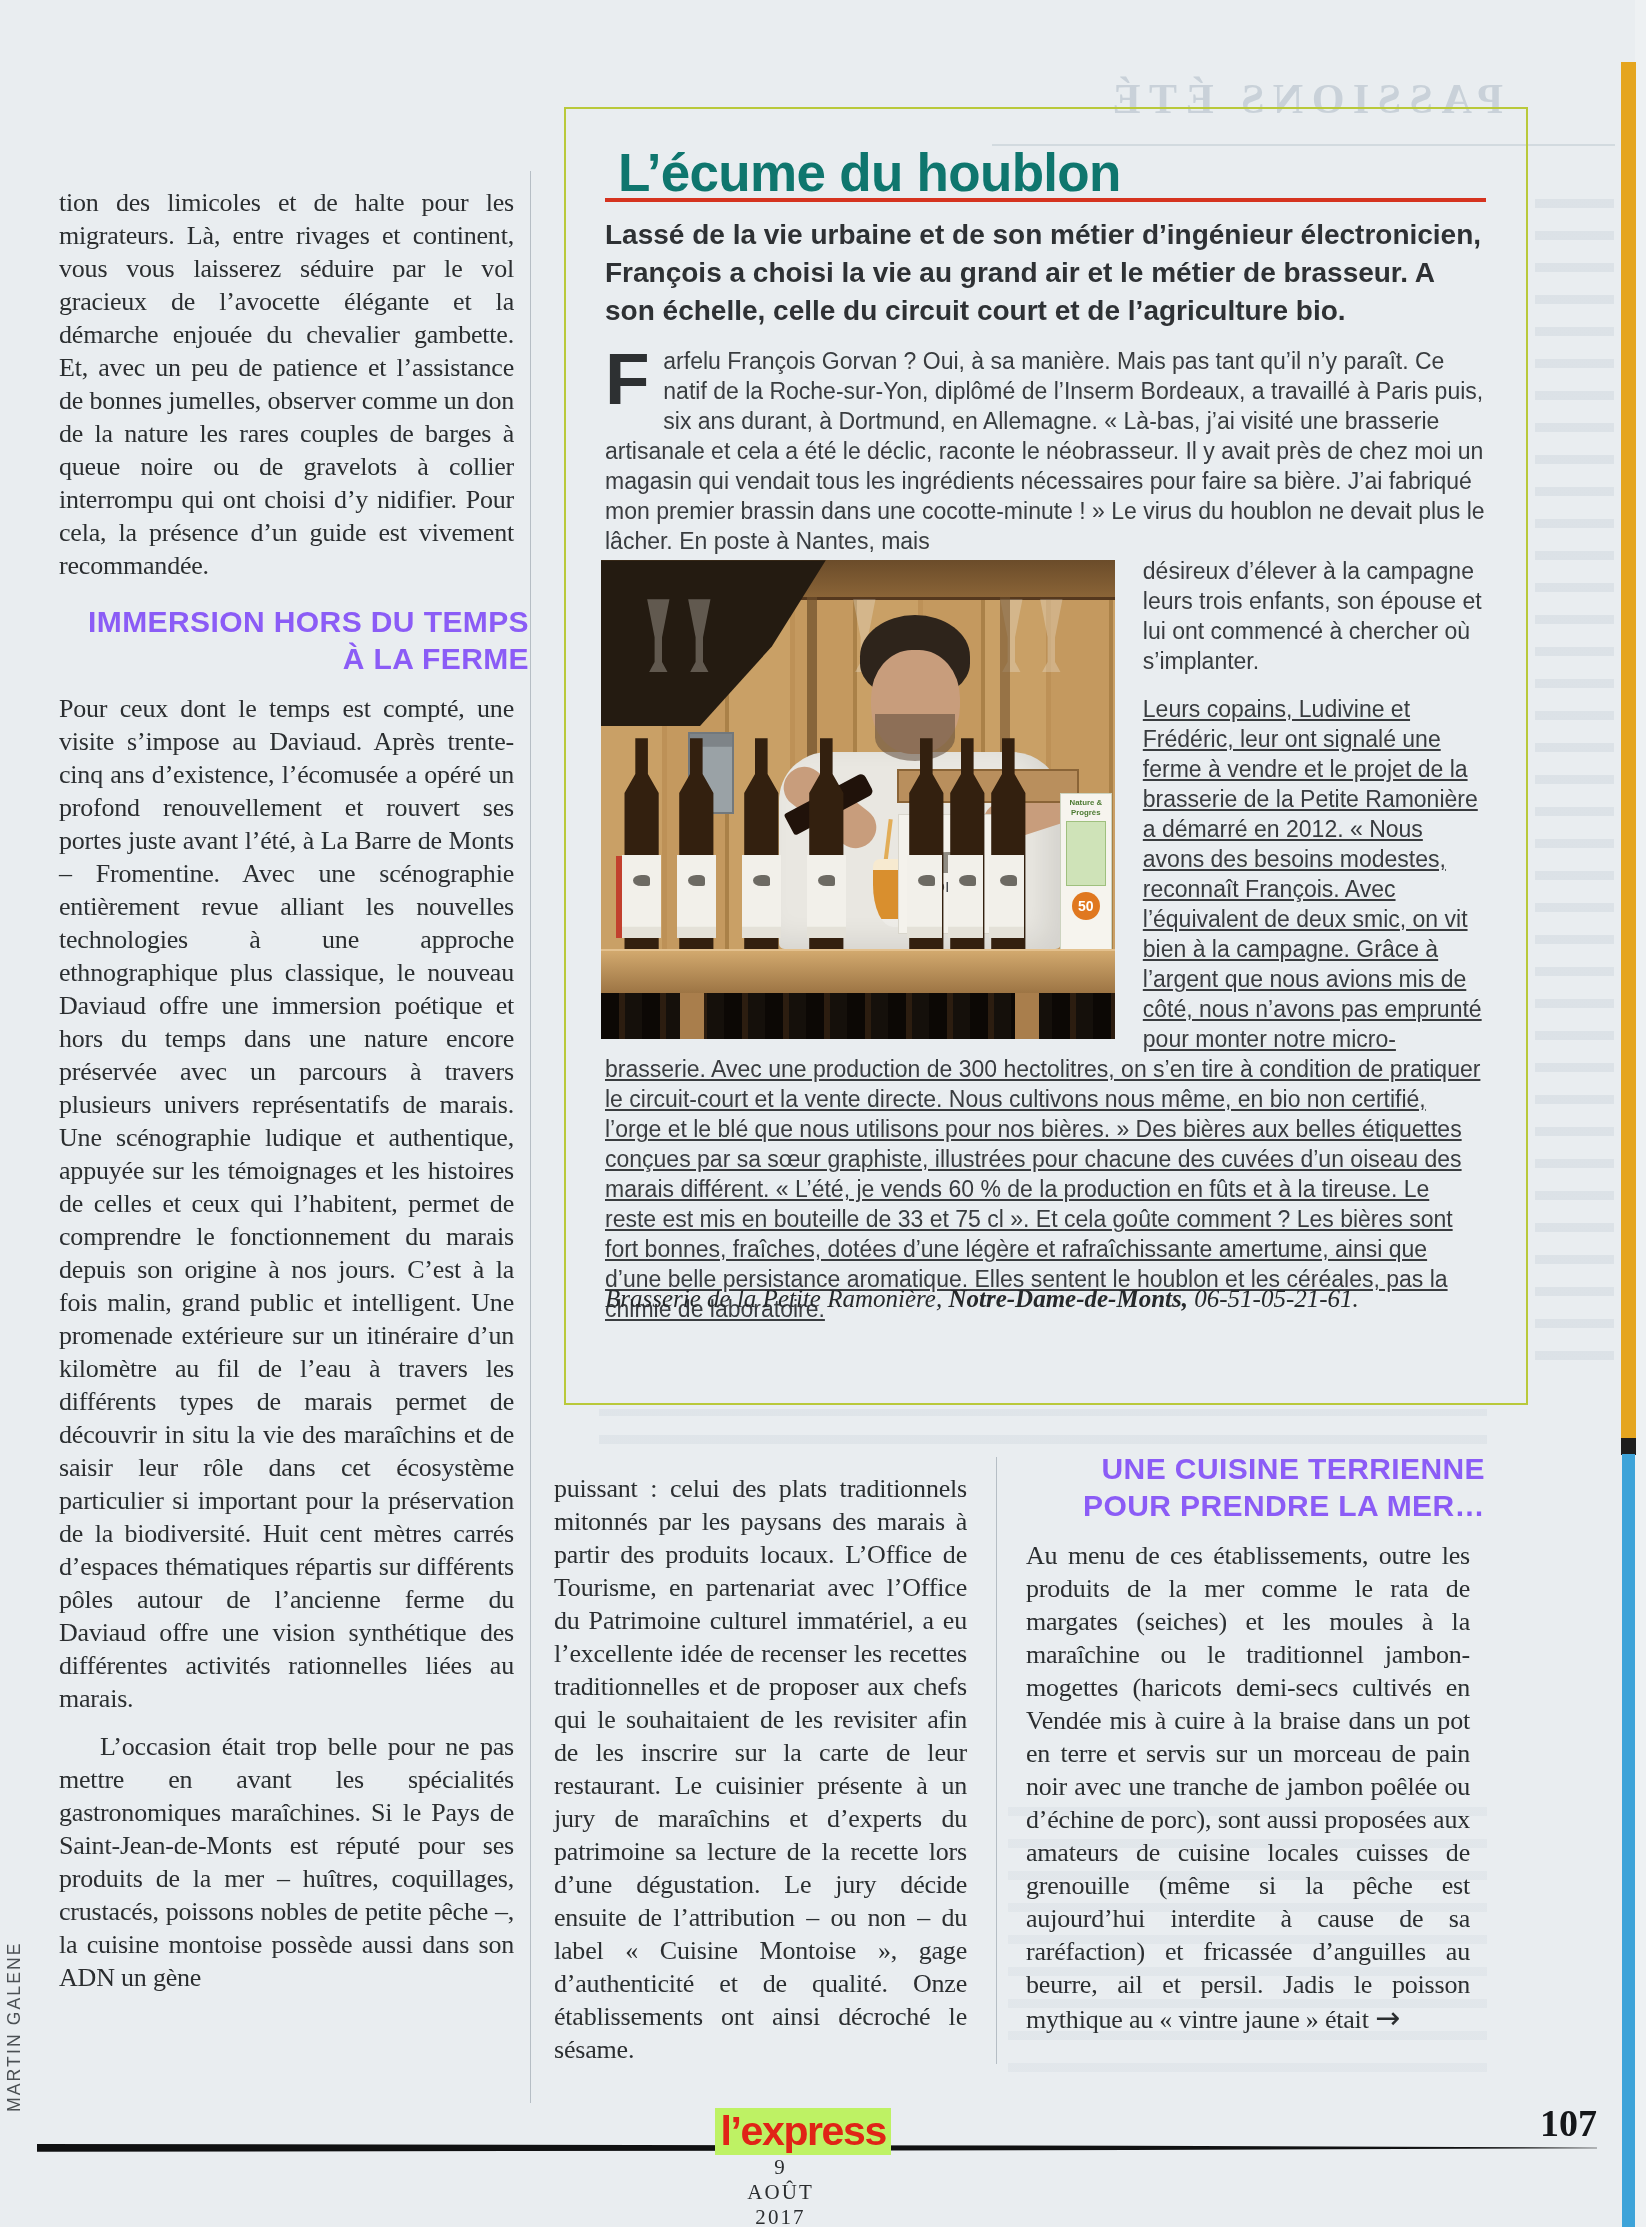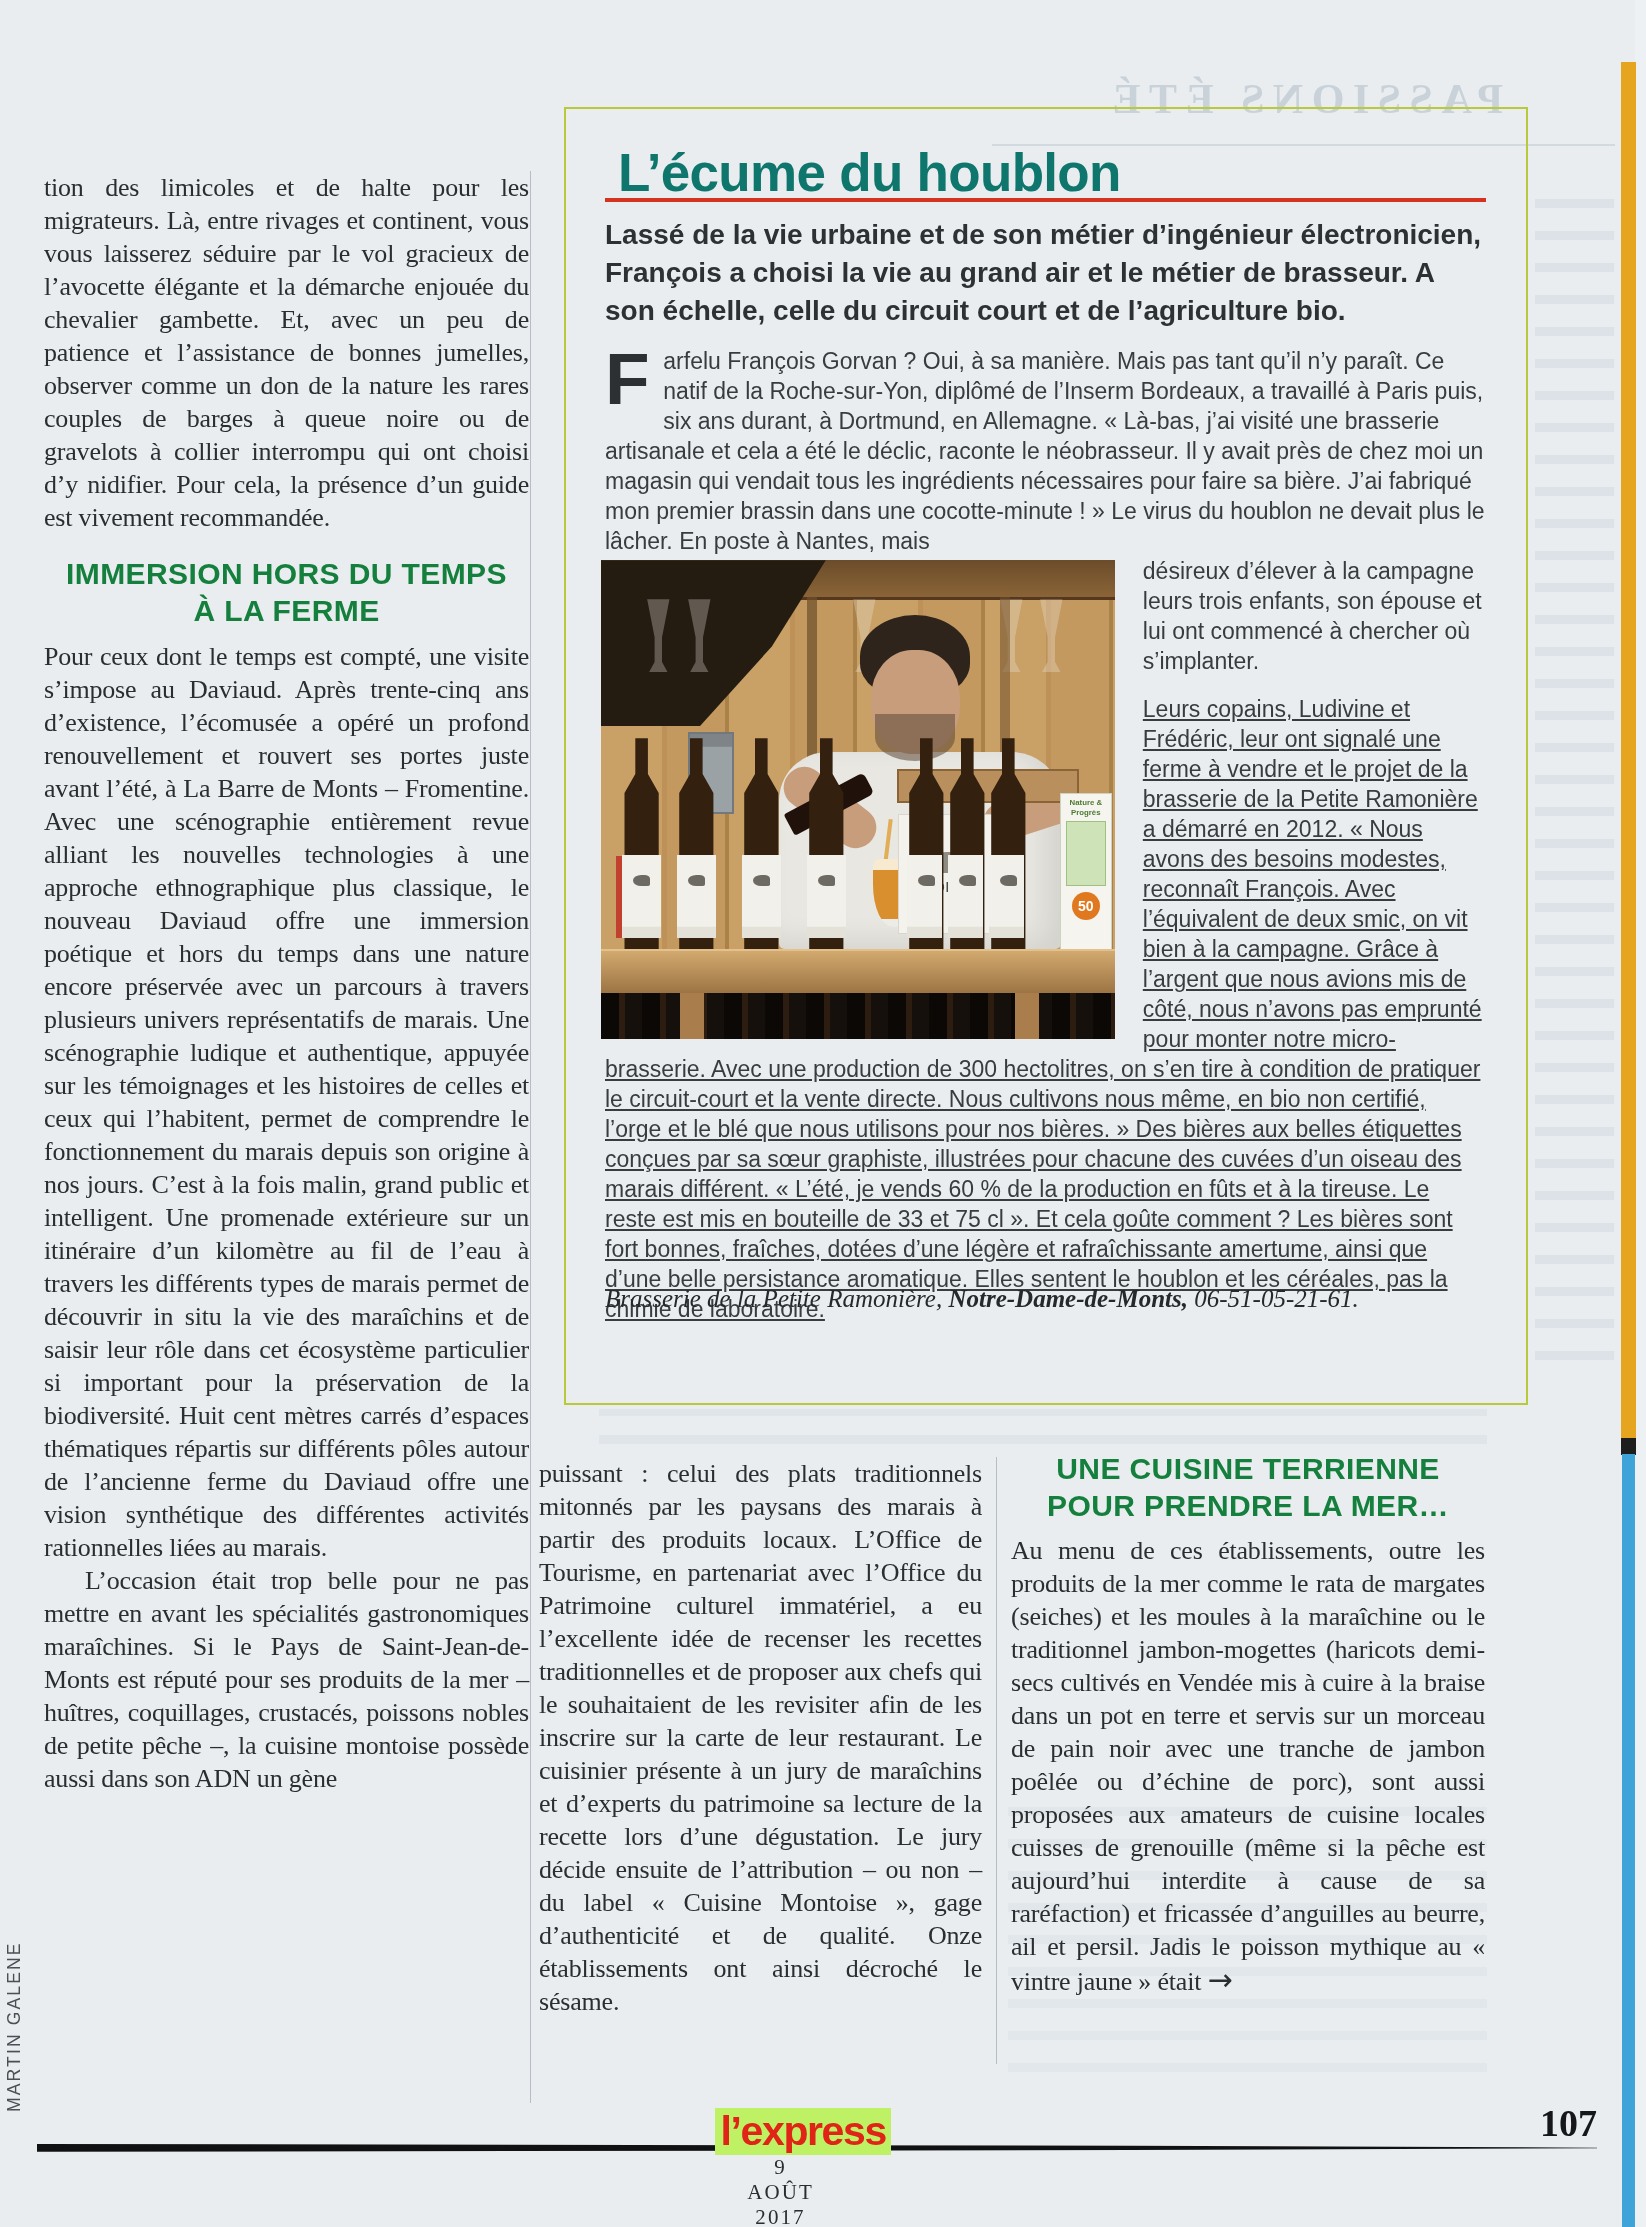--- a/index.html
+++ b/index.html
@@ -11,24 +11,24 @@
   .edge-black{right:10px;top:1438px;width:15.5px;height:17px;background:#1d1d1d;}
   .edge-blue{right:11.3px;top:1454px;width:12.7px;height:773px;background:#3da3d9;}
   
   .ghost-title{left:992px;top:75px;width:623px;text-align:center;font:700 42px "Liberation Serif",serif;color:#b4c0ca;letter-spacing:8.5px;transform:scaleX(-1);opacity:.6;}
   .ghost-rule{left:992px;top:144px;width:623px;height:2.1px;background:#ccd5db;opacity:.8;}
   .ghost-stripes-a{left:1535px;top:176px;width:79px;height:1184px;background:repeating-linear-gradient(0deg,rgba(125,145,165,.12) 0 9.2px,rgba(125,145,165,0) 9.2px 32px);}
   .ghost-stripes-b{left:1008px;top:1804px;width:479px;height:268px;background:repeating-linear-gradient(0deg,rgba(125,145,165,.07) 0 9.2px,rgba(125,145,165,0) 9.2px 32px);z-index:0;}
   .ghost-stripes-c{left:599px;top:1409px;width:888px;height:35px;background:repeating-linear-gradient(0deg,rgba(125,145,165,.09) 0 8.5px,rgba(125,145,165,0) 8.5px 28px);}
   
   .serifcol{font:26px/33px "Liberation Serif",serif;color:#2b2e30;text-align:justify;letter-spacing:-0.2px;z-index:1;}
-  .serifcol p{margin:0;}
+  .serifcol p{margin:15px;}
   .col-left{left:44px;top:171px;width:485px;}
   .col-left h2{margin:21px 0 11.3px 0;}
-  .kicker{font:900 30px/37px "Liberation Sans",sans-serif;color:#15803d;letter-spacing:0.4px;text-align:center;}
+  .kicker{font:900 30px/37px "Liberation Sans",sans-serif;color:#8b5cf6;letter-spacing:0.4px;text-align:right;}
   .indent{text-indent:41px;}
   .col-mid{left:539px;top:1457px;width:443px;}
   .col-right{left:1011px;top:1450px;width:474px;}
   .col-right h3{margin:0 0 10px 0;}
   .arrow{font-family:"DejaVu Sans",sans-serif;font-size:30px;}
   .vrule1{left:530px;top:171px;width:1.4px;height:1932px;background:#b6bec5;}
   .vrule2{left:996px;top:1457px;width:1.4px;height:607px;background:#b6bec5;}
   
   .box{left:564px;top:107px;width:960px;height:1294px;border:2.1px solid #b9c93a;z-index:1;}
   .box-title{position:absolute;left:39px;top:20px;margin:13px;font:800 53px "Liberation Sans",sans-serif;letter-spacing:-0.7px;color:#0f766e;}

